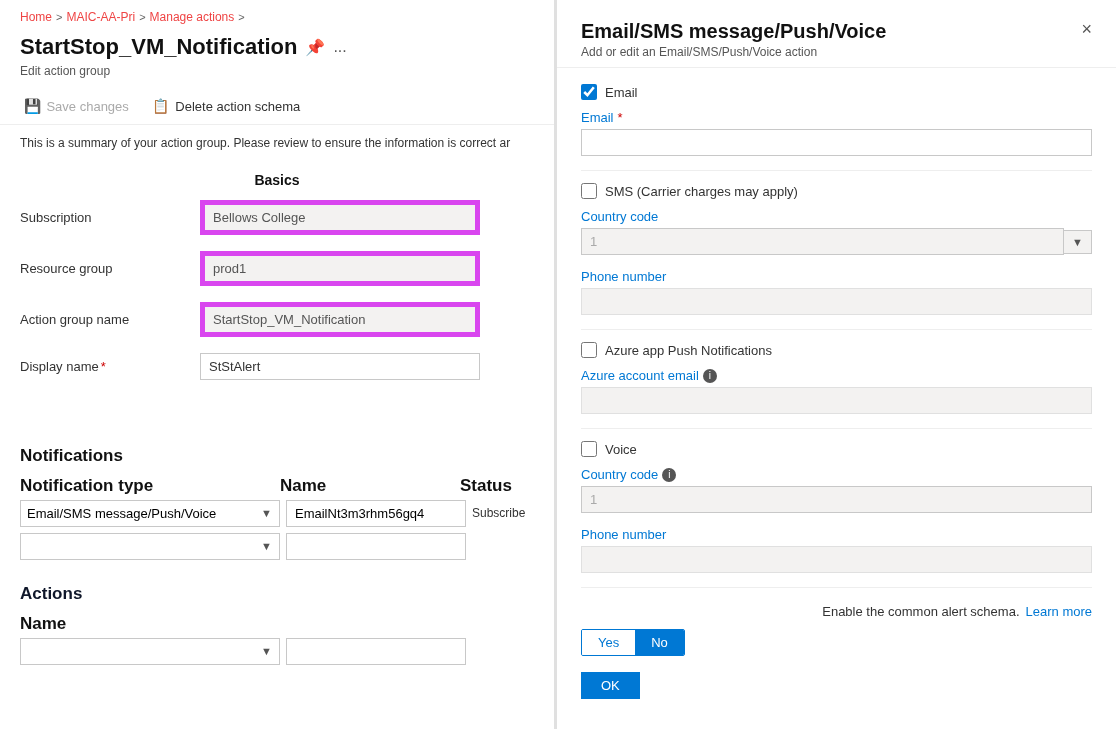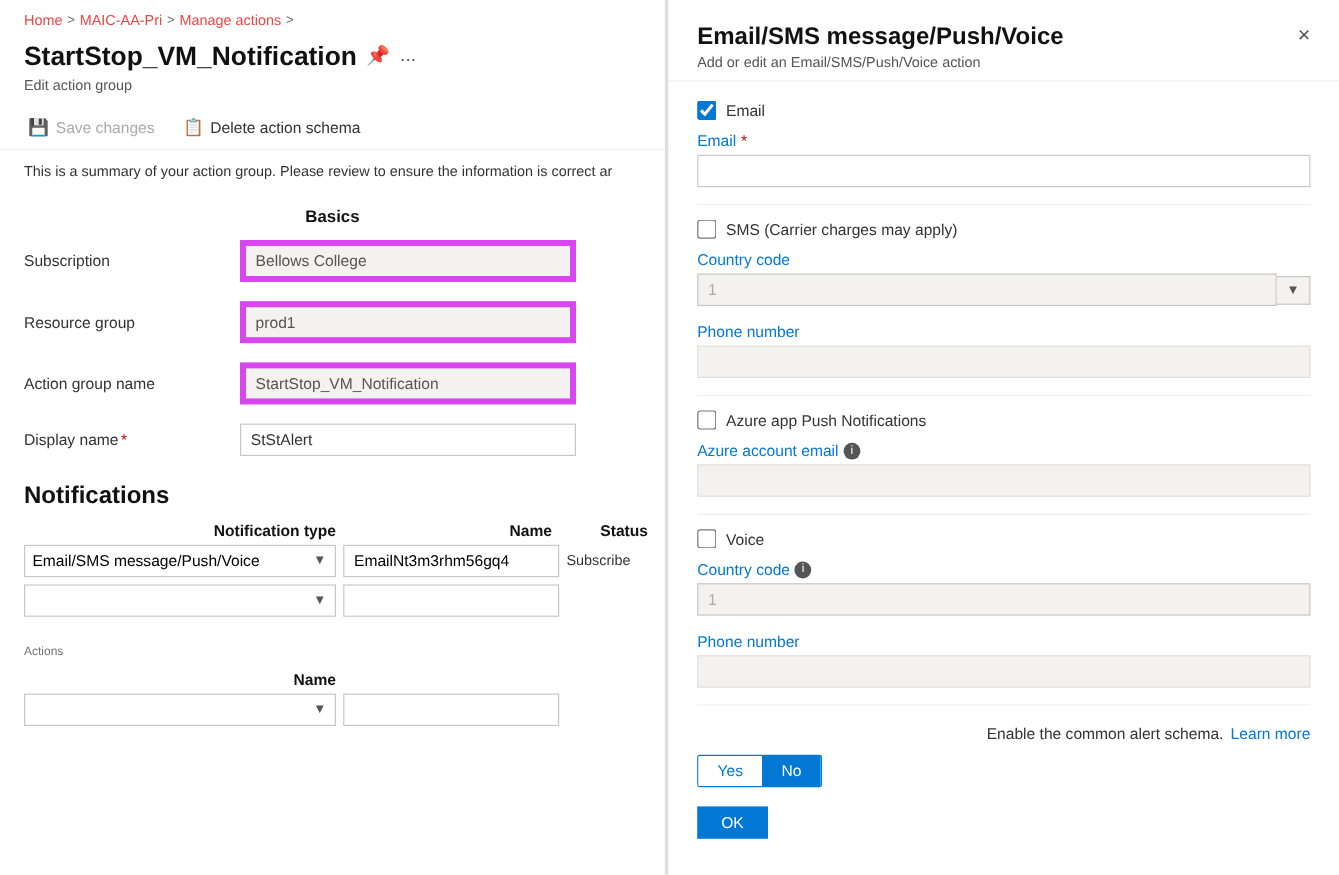--- a/index.html
+++ b/index.html
@@ -120,37 +120,37 @@
       background: #fff;
       border: 1px solid #c8c8c8;
       color: #333;
     }
     .required { color: #c00; margin-left: 2px; }
 
     .notifications-section {
       padding: 14px 20px 4px 20px;
     }
     .notifications-label {
-      font-size: 20px;
+      font-size: 17px;
       font-weight: 600;
       color: #111;
       margin-bottom: 10px;
+      margin-top: 44px;
     }
 
     .table-header {
       display: grid;
       grid-template-columns: 260px 180px 80px;
       gap: 0;
       padding: 0 0 4px 0;
     }
     .table-header-cell {
-      font-size: 13px;
+      font-size: 17px;
       font-weight: 600;
       color: #111;
-      text-align: right;
     }
 
     .table-row {
       display: grid;
       grid-template-columns: 260px 180px 80px;
       gap: 6px;
       margin-bottom: 6px;
       align-items: center;
     }
     .table-select {
@@ -187,23 +187,23 @@
       color: #333;
       overflow: hidden;
       text-overflow: ellipsis;
       white-space: nowrap;
     }
 
     .actions-section {
       padding: 14px 20px 4px 20px;
     }
     .actions-label {
-      font-size: 10px;
-      font-weight: 400;
-      color: #737373;
+      font-size: 17px;
+      font-weight: 700;
+      color: #0f172a;
       margin-bottom: 10px;
     }
 
     
     .right-panel {
       flex: 1;
       background: #fff;
       border-left: 2px solid #e0e0e0;
       padding: 0;
       overflow-y: auto;

